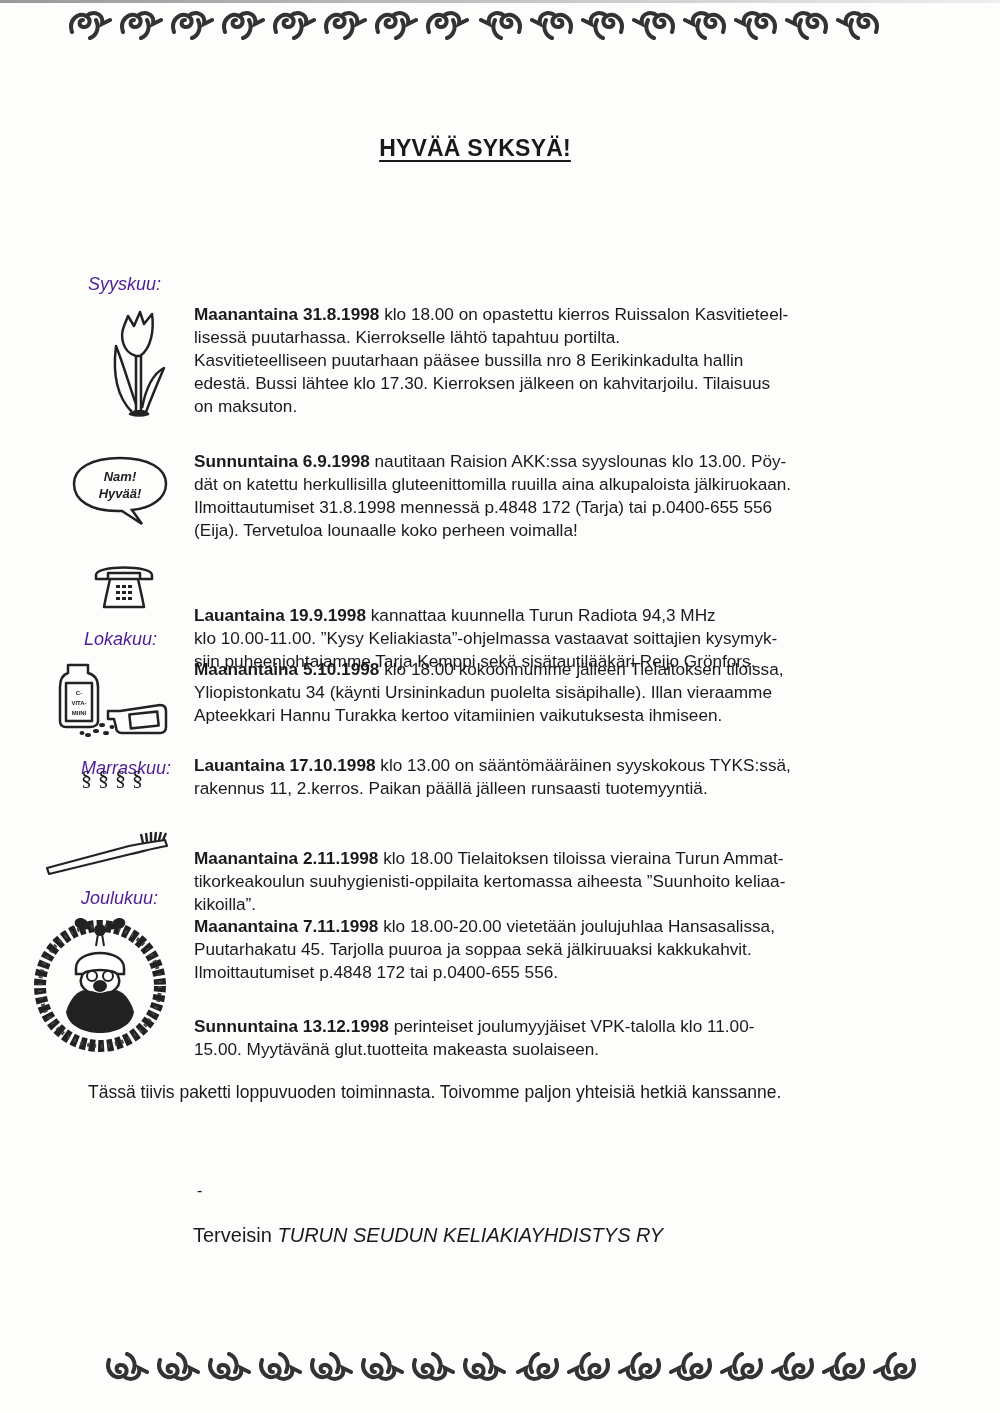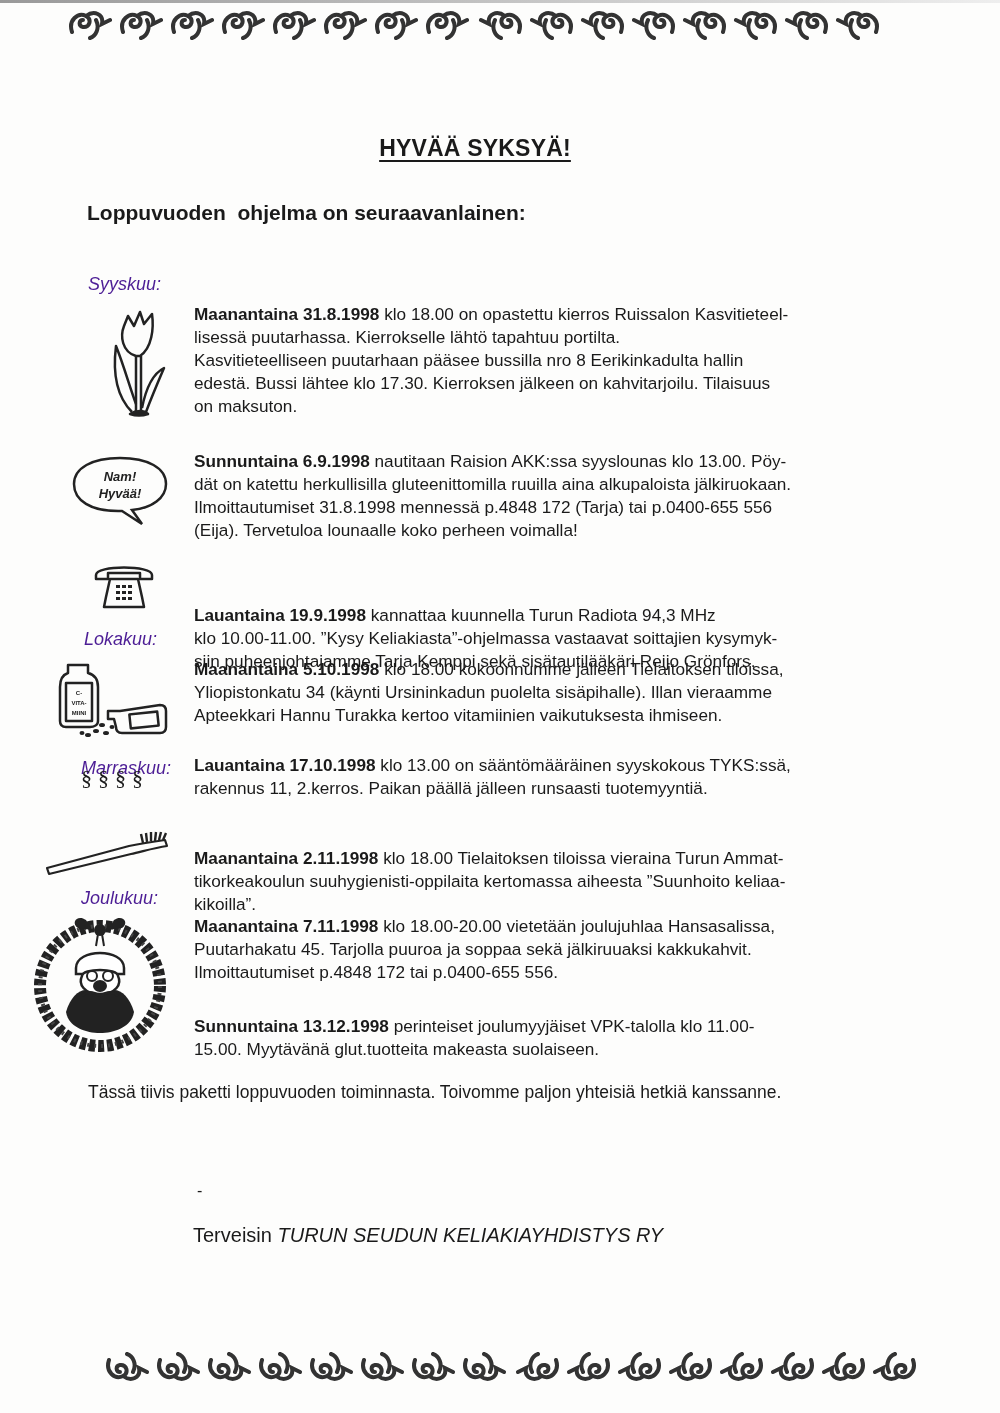--- a/index.html
+++ b/index.html
@@ -106,21 +106,20 @@
     <span class="orn"><svg viewBox="0 0 51 34">
         <g>
           <path d="M45 26 C49 14 39 6 31 10 C25 13 27 22 34 21 C39 20 38 14 34 14 M31 10 C23 4 13 8 15 18 L7 14 M21 14 C17 22 21 30 27 32" fill="none" stroke="#333" stroke-width="4" stroke-linecap="round"></path>
         </g>
       </svg></span>
   </div>
 
 <div class="title">HYVÄÄ SYKSYÄ!</div>
 
 <div class="intro">
-  <div style="white-space:pre">Loppuvuoden  ohjelma on seuraavanlainen:</div>
 </div>
 
 <div class="month" style="left:88px; top:274px;">Syyskuu:</div>
 <div class="month" style="left:84px; top:629px;">Lokakuu:</div>
 <div class="month" style="left:81px; top:758px;">Marraskuu:</div>
 <div class="month" style="left:81px; top:888px;">Joulukuu:</div>
 
 <div class="icon" style="left:108px; top:308px;">
   <svg width="60" height="115" viewBox="0 0 60 115" fill="none" stroke="#222" stroke-width="2.5" stroke-linejoin="round">
     <path d="M28 48 C14 44 12 28 16 18 L20 8 L26 18 L32 4 L36 16 L44 6 C46 20 44 40 32 48 Z"></path>

